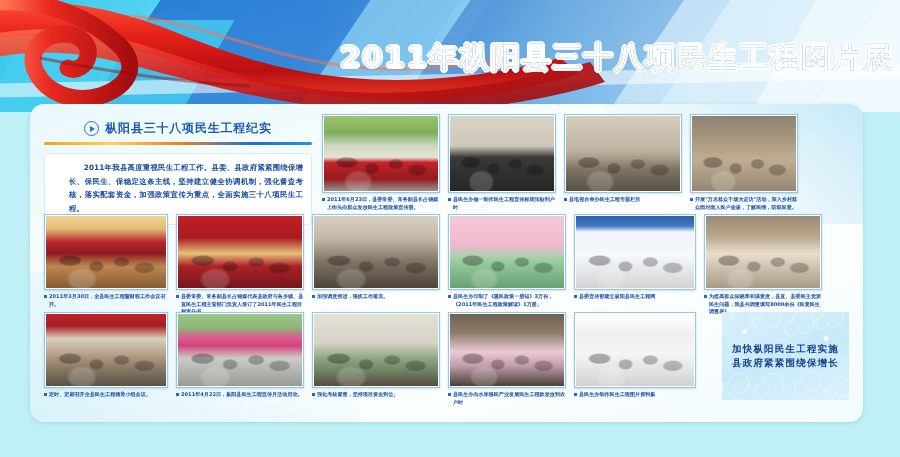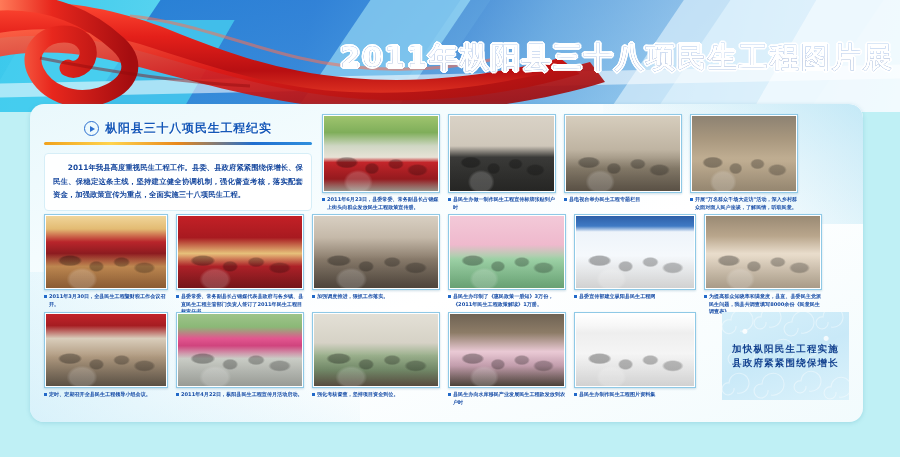--- a/index.html
+++ b/index.html
@@ -66,21 +66,21 @@
     border:1.6px solid #2b6fd0;display:flex;align-items:center;justify-content:center;flex:0 0 auto;}
   #arrow-icon i{display:block;width:0;height:0;border-left:5px solid #2b6fd0;
     border-top:3.4px solid transparent;border-bottom:3.4px solid transparent;margin-left:2px;}
   #intro-title{font-size:12px;font-weight:bold;letter-spacing:.8px;color:#1558b8;
     text-shadow:.6px .6px 0 #ffffff;white-space:nowrap;}
   #intro-rule{margin-top:5px;height:3px;border-radius:2px;
     background:linear-gradient(90deg,#f0a21c 0%,#ffd34d 25%,#e8881a 50%,#1f6ed0 78%,#2f8fdd 100%);}
   #intro-body{
     margin-top:8px;background:rgba(255,255,255,.92);
     border:1px solid #d6eef7; border-radius:4px;
-    padding:7px 8px 8px 8px;
+    padding:7px 8px 8px 24px;
     font-size:7.4px; line-height:1.85; color:#17489e; font-weight:bold;
     text-align:justify; text-indent:2em;
   }
 
   
   .row{position:absolute;display:flex;}
   #row1{left:292px;top:10px;}
   #row2{left:14px;top:110px;}
   #row3{left:14px;top:208px;}
 

